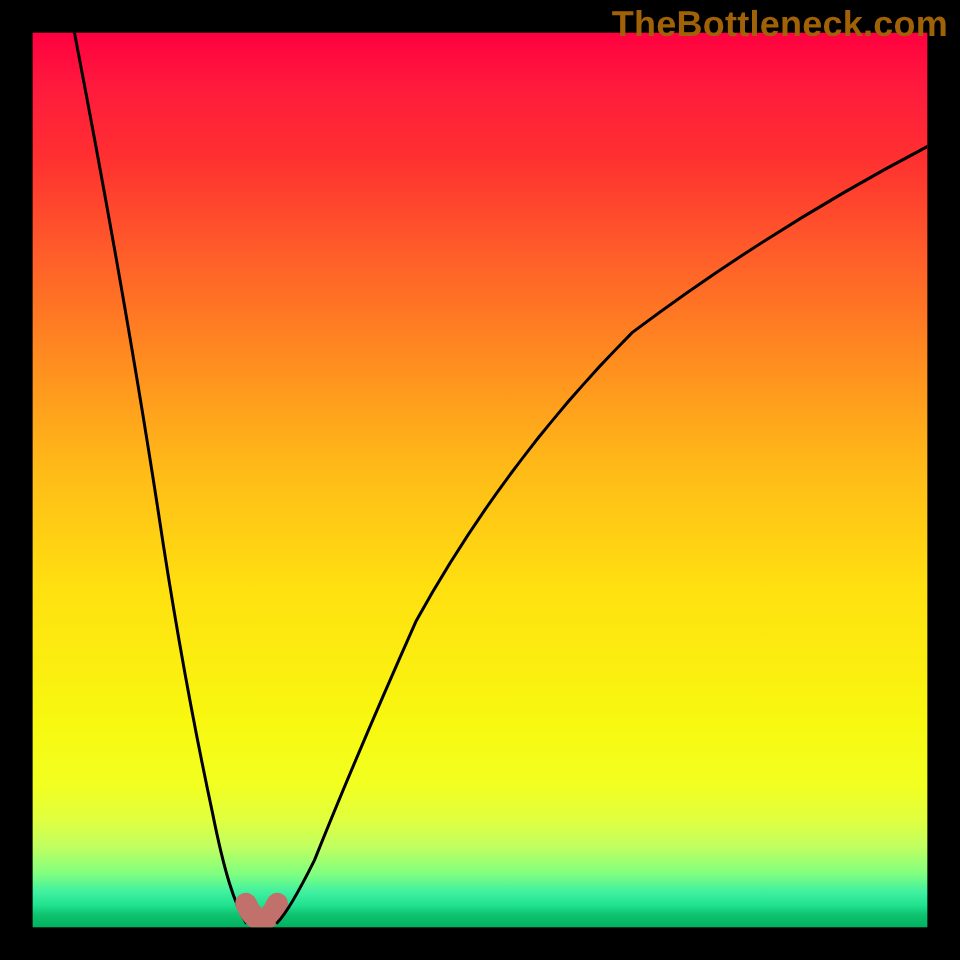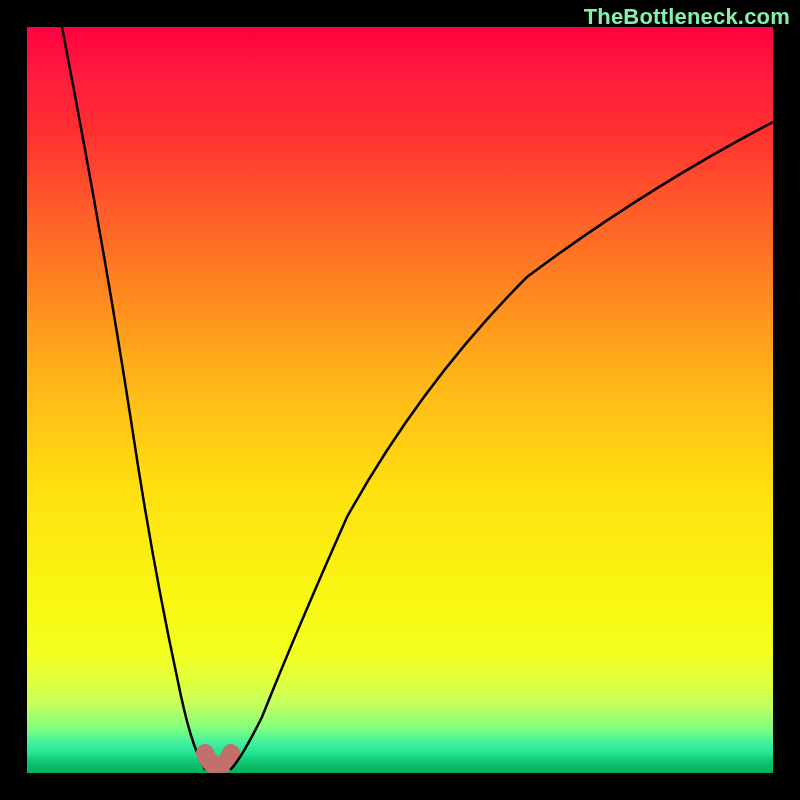--- a/index.html
+++ b/index.html
@@ -56,23 +56,23 @@
     position: absolute;
     left: 0;
     top: 0;
     width: 746px;
     height: 746px;
   }
   .watermark {
     position: absolute;
     top: 4px;
     right: 10px;
-    color: #86efac;
+    color: #a16207;
     font-family: Arial, Helvetica, sans-serif;
-    font-size: 22px;
+    font-size: 30px;
     font-weight: 600;
     letter-spacing: 0.2px;
   }
 </style>
 </head>
 <body>
 
 <div class="frame">
 
   <div class="plot-area">

